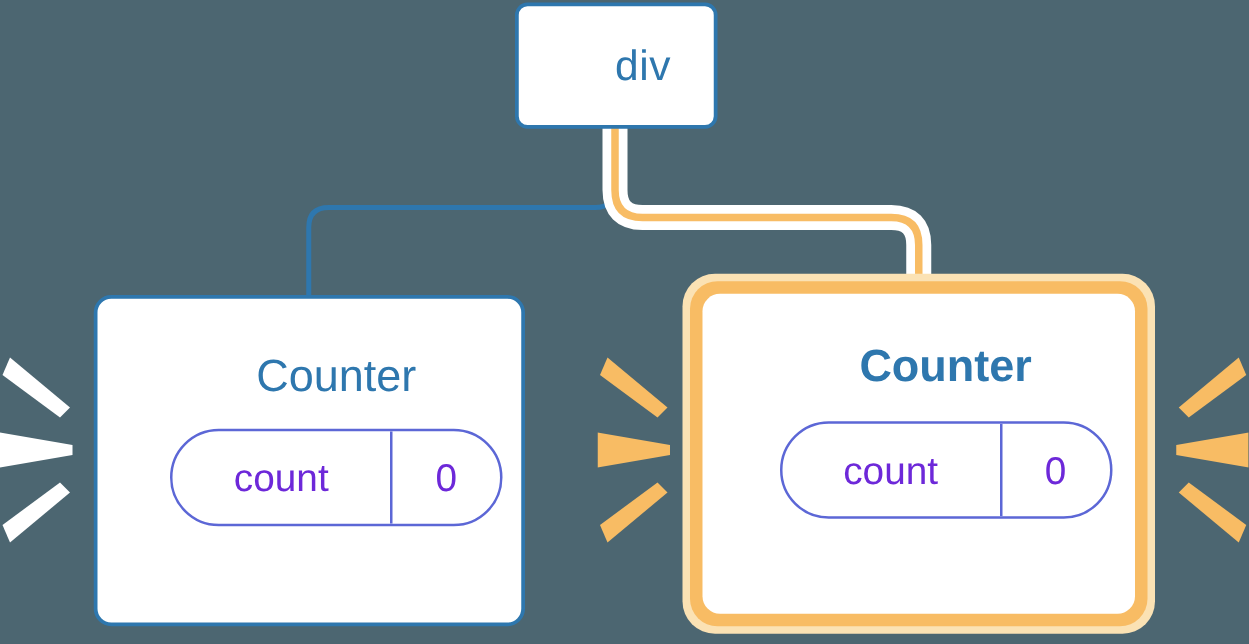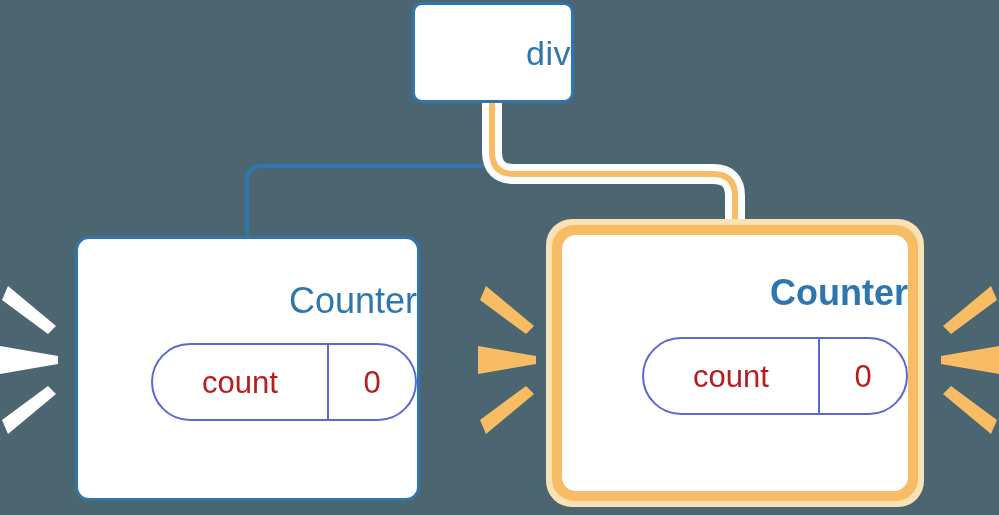--- a/index.html
+++ b/index.html
@@ -26,21 +26,21 @@
     top: 0;
     width: 999px;
     height: 515px;
   }
   .node {
     position: absolute;
     box-sizing: border-box;
     background: #ffffff;
     display: flex;
     flex-direction: column;
-    align-items: flex-end;
+    align-items: center;
     padding-left: 43px;
   }
 
   
   #div-node {
     left: 412px;
     top: 2px;
     width: 162px;
     height: 101px;
     border: 3px solid #2e77ae;
@@ -124,21 +124,21 @@
     width: 262px;
   }
   #counter-right .pill {
     margin-top: 26px;
     width: 262px;
   }
   .pill-key, .pill-val {
     display: flex;
     align-items: center;
     justify-content: center;
-    color: #b91c1c;
+    color: #6d28d9;
     font-size: 31px;
     line-height: 1;
   }
   .pill-key {
     flex: 0 0 174px;
   }
   .pill-val {
     flex: 1 1 auto;
     border-left: 2px solid #5c67d6;
   }

